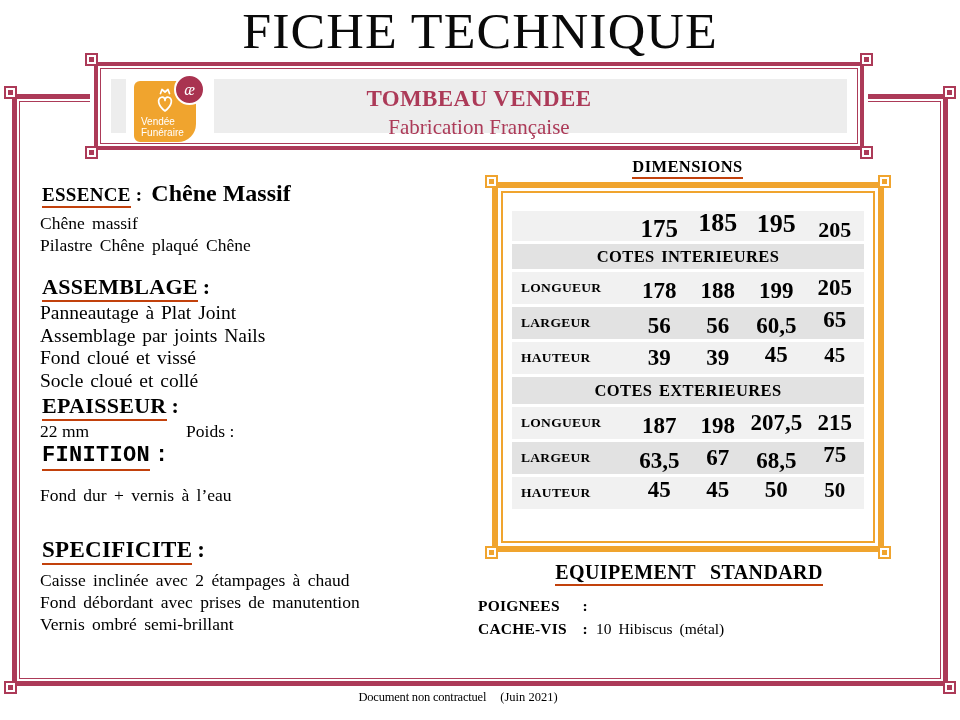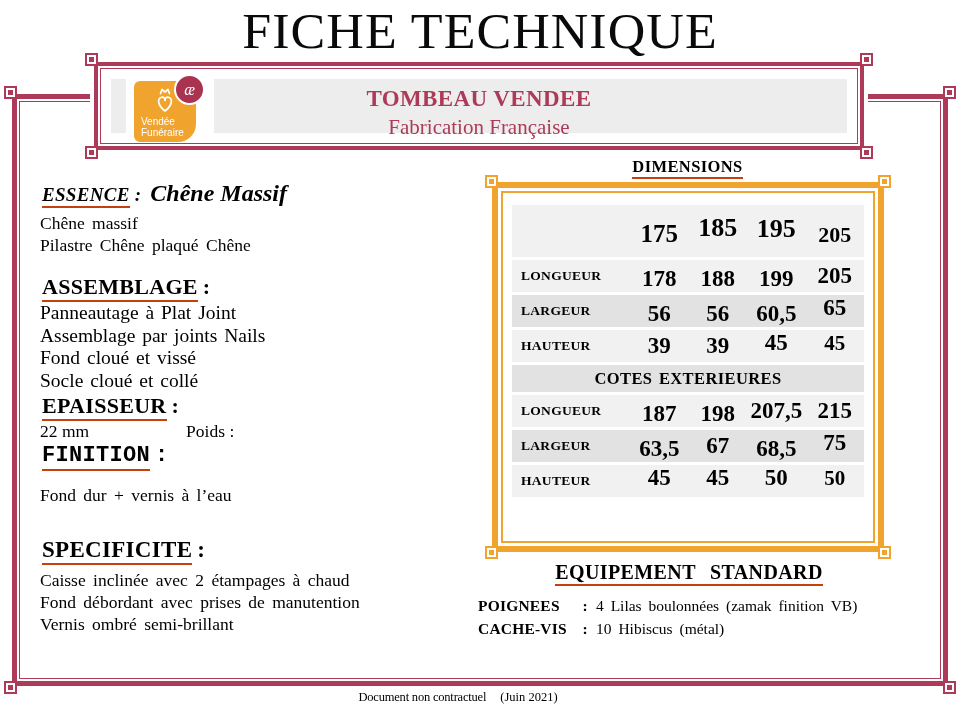--- a/index.html
+++ b/index.html
@@ -47,21 +47,21 @@
     position:absolute;right:-9px;top:-7px;width:27px;height:27px;border-radius:50%;
     background:#a93350;border:2px solid #fff;box-sizing:content-box;
     display:flex;align-items:center;justify-content:center;
     color:#fff;font-style:italic;font-size:16px;line-height:1;
   }
   
   .spec{position:absolute;}
   .shead{font-weight:bold;letter-spacing:0.3px;white-space:nowrap;}
   .ul{border-bottom:2px solid #c2410c;padding-bottom:1px;}
   .colon{margin-left:5px;}
-  .s-essence{left:42px;top:180px;font-size:19px;display:flex;align-items:baseline;font-style:italic;}
+  .s-essence{left:42px;top:180px;font-size:19px;display:flex;align-items:baseline;}
   .s-essence .value{font-size:24px;font-weight:bold;margin-left:9px;white-space:nowrap;}
   .body-lines{font-size:17.5px;line-height:21.5px;word-spacing:3px;}
   .l-essence{left:40px;top:213px;}
   .s-assemblage{left:42px;top:274px;font-size:22px;}
   .l-assemblage{left:40px;top:302px;font-size:19.5px;line-height:22.5px;word-spacing:2px;}
   .s-epaisseur{left:42px;top:393px;font-size:22px;}
   .l-epaisseur{left:40px;top:421px;display:flex;font-size:17.5px;}
   .l-epaisseur .poids{margin-left:97px;}
   .s-finition{left:42px;top:443px;font-size:22px;font-family:Liberation Mono, monospace;}
   .l-finition{left:40px;top:485px;}
@@ -73,21 +73,21 @@
     font-size:16.5px;font-weight:bold;letter-spacing:0.4px;z-index:2;
   }
   .dims-title .ul{border-bottom-width:2px;}
   .dims-table{position:absolute;left:512px;top:205px;width:352px;z-index:2;}
   .trow{
     display:grid;grid-template-columns:118px repeat(4,1fr);
     align-items:center;margin-bottom:3px;
   }
   .light{background:#f1f1f1;}
   .dark{background:#e2e2e2;}
-  .t-sizes{height:52px;}
+  .t-sizes{height:30px;margin-top:6px;}
   .t-band{height:25px;display:flex;align-items:center;justify-content:center;
     font-weight:bold;font-size:16.5px;letter-spacing:0.4px;word-spacing:2px;}
   .t-data{height:32px;}
   .rlabel{font-weight:bold;font-size:13.5px;padding-left:9px;letter-spacing:0.3px;}
   .val{font-weight:bold;font-size:23px;text-align:center;}
   .sz{font-weight:bold;text-align:center;}
   .sz1{font-size:25px;transform:translateY(3px);}
   .sz2{font-size:26px;transform:translateY(-3px);}
   .sz3{font-size:26px;transform:translateY(-2px);}
   .sz4{font-size:22px;transform:translateY(4px);}
@@ -212,20 +212,21 @@
 
 <div class="dims-table">
   <div class="trow t-sizes light">
     <div></div>
     <div class="sz sz1">175</div>
     <div class="sz sz2">185</div>
     <div class="sz sz3">195</div>
     <div class="sz sz4">205</div>
   </div>
 
+  <div class="t-band dark" style="margin-bottom:3px;">COTES INTERIEURES</div>
 
   <div class="trow t-data light">
     <div class="rlabel">LONGUEUR</div>
     <div class="val dn">178</div>
     <div class="val dn">188</div>
     <div class="val dn">199</div>
     <div class="val">205</div>
   </div>
   <div class="trow t-data dark">
     <div class="rlabel">LARGEUR</div>
@@ -267,21 +268,20 @@
   </div>
 </div>
 
 <div class="equip-title">
   <span class="ul">EQUIPEMENT STANDARD</span>
 </div>
 <div class="equip-items">
   <div class="equip-row">
     <span class="equip-label">POIGNEES</span>
     <span class="equip-colon">:</span>
-    <span>4 Lilas boulonnées (zamak finition VB)</span>
   </div>
   <div class="equip-row">
     <span class="equip-label">CACHE-VIS</span>
     <span class="equip-colon">:</span>
     <span>10 Hibiscus (métal)</span>
   </div>
 </div>
 
 <div class="footer">
   <span>Document non contractuel</span><span class="date">(Juin 2021)</span>

